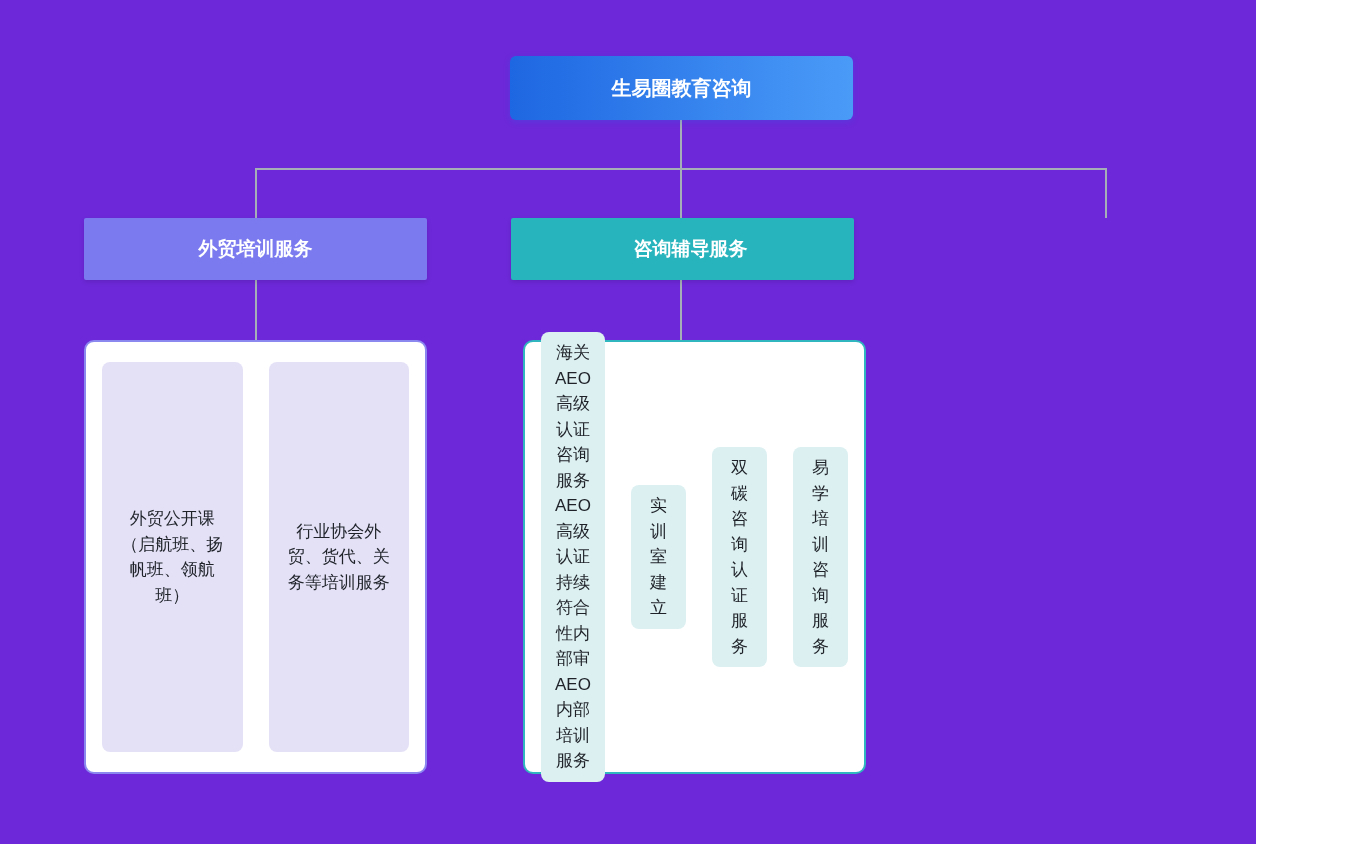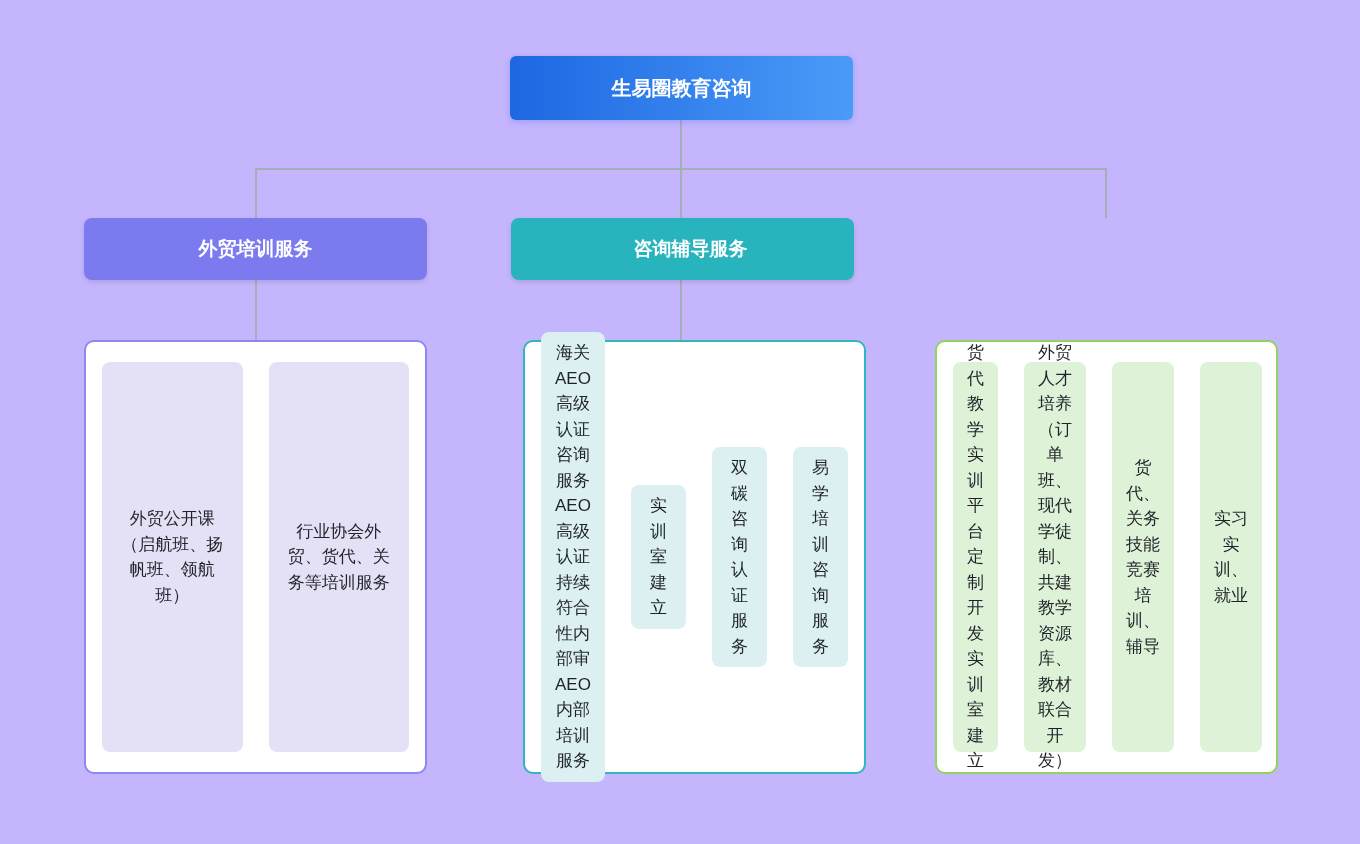--- a/index.html
+++ b/index.html
@@ -3,23 +3,23 @@
 <meta charset="utf-8">
 <style>
   * { margin: 0; padding: 0; box-sizing: border-box; }
   html, body { background: #ffffff; }
   body {
     font-family: "Liberation Sans", "DejaVu Sans", sans-serif;
     color: var(--text-dark, #1f2329);
   }
   .canvas {
     position: relative;
-    width: 1360px;
+    width: 1256px;
     height: 844px;
-    background: #c4b5fd;
+    background: #6d28d9;
     overflow: hidden;
   }
   
   .line {
     position: absolute;
     background: var(--connector-line, #a5adb6);
   }
   
   .root-node {
     position: absolute;
@@ -30,21 +30,21 @@
     display: flex; align-items: center; justify-content: center;
     color: var(--header-text, #ffffff);
     font-size: 20px; font-weight: bold;
     box-shadow: 0 2px 6px rgba(30, 103, 226, 0.25);
   }
   
   .branch-header {
     position: absolute;
     top: 218px;
     width: 343px; height: 62px;
-    border-radius: 8px;
+    border-radius: 2px;
     display: flex; align-items: center; justify-content: center;
     color: var(--header-text, #ffffff);
     font-size: 19px; font-weight: bold;
     box-shadow: 0 2px 5px rgba(0, 0, 0, 0.12);
   }
   .branch-header.b1 { left: 84px;  background: var(--branch1-header, #7b7bef); }
   .branch-header.b2 { left: 511px; background: var(--branch2-header, #28b4bd); padding-left: 16px; }
   .branch-header.b3 { left: 935px; background: var(--branch3-header, #7acb49); }
   
   .branch-group {
@@ -105,21 +105,14 @@
 
   <div class="branch-group b2">
     <div class="item"><span>海关AEO高级认证咨询服务
 AEO高级认证持续符合性内部审
 AEO内部培训服务</span></div>
     <div class="item"><span>实训室建立</span></div>
     <div class="item"><span>双碳咨询认证服务</span></div>
     <div class="item"><span>易学培训咨询服务</span></div>
   </div>
 
-  <div class="branch-group b3">
-    <div class="item"><span>货代教学实训平台定制开发
-实训室建立</span></div>
-    <div class="item"><span>外贸人才培养（订单班、现代学徒制、共建教学资源库、教材联合开发）</span></div>
-    <div class="item"><span>货代、关务技能竞赛培训、辅导</span></div>
-    <div class="item"><span>实习实训、就业</span></div>
-  </div>
 
 </div>
 
 </body></html>

